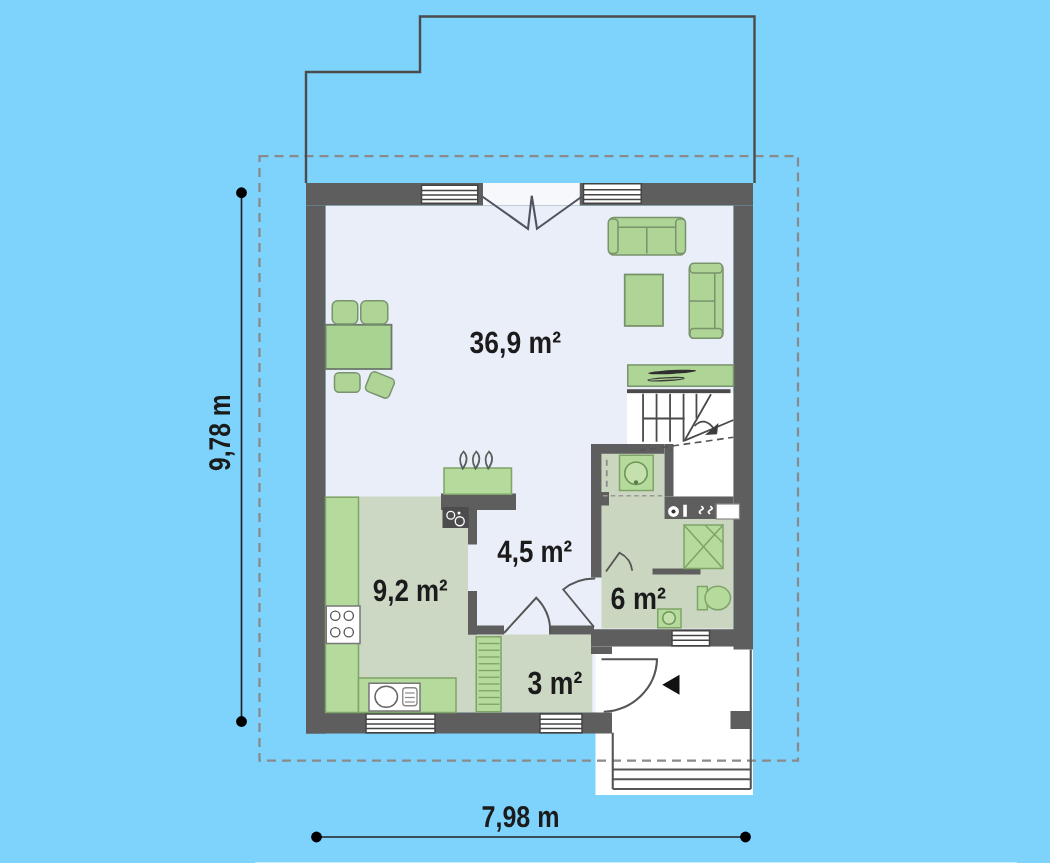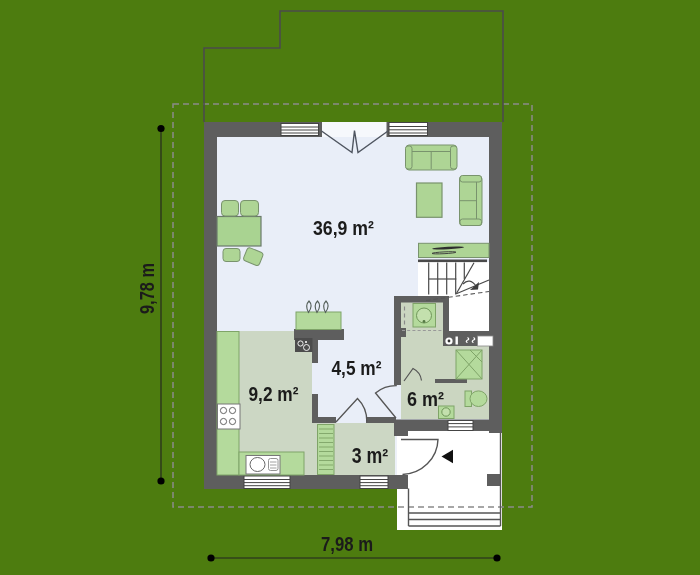--- a/index.html
+++ b/index.html
@@ -1,16 +1,16 @@
 <!DOCTYPE html>
 <html><head>
 <meta charset="utf-8">
 <style>
   html,body{margin:0;padding:0;background:#ffffff;}
-  .wrap{width:700px;height:575px;position:relative;overflow:hidden;background:#4d7c0f;}
+  .wrap{width:700px;height:575px;position:relative;overflow:hidden;background:#7dd3fc;}
   text{font-family:"Liberation Sans", sans-serif;font-weight:bold;fill:#1b1b1b;}
 </style>
 </head>
 <body>
 <div class="wrap">
 <svg width="700" height="575" viewBox="0 0 700 575">
 
 <rect x="217" y="137" width="272" height="338" fill="#e9eef8"></rect>
 
 <rect x="418" y="262" width="71" height="69" fill="#ffffff"></rect>

